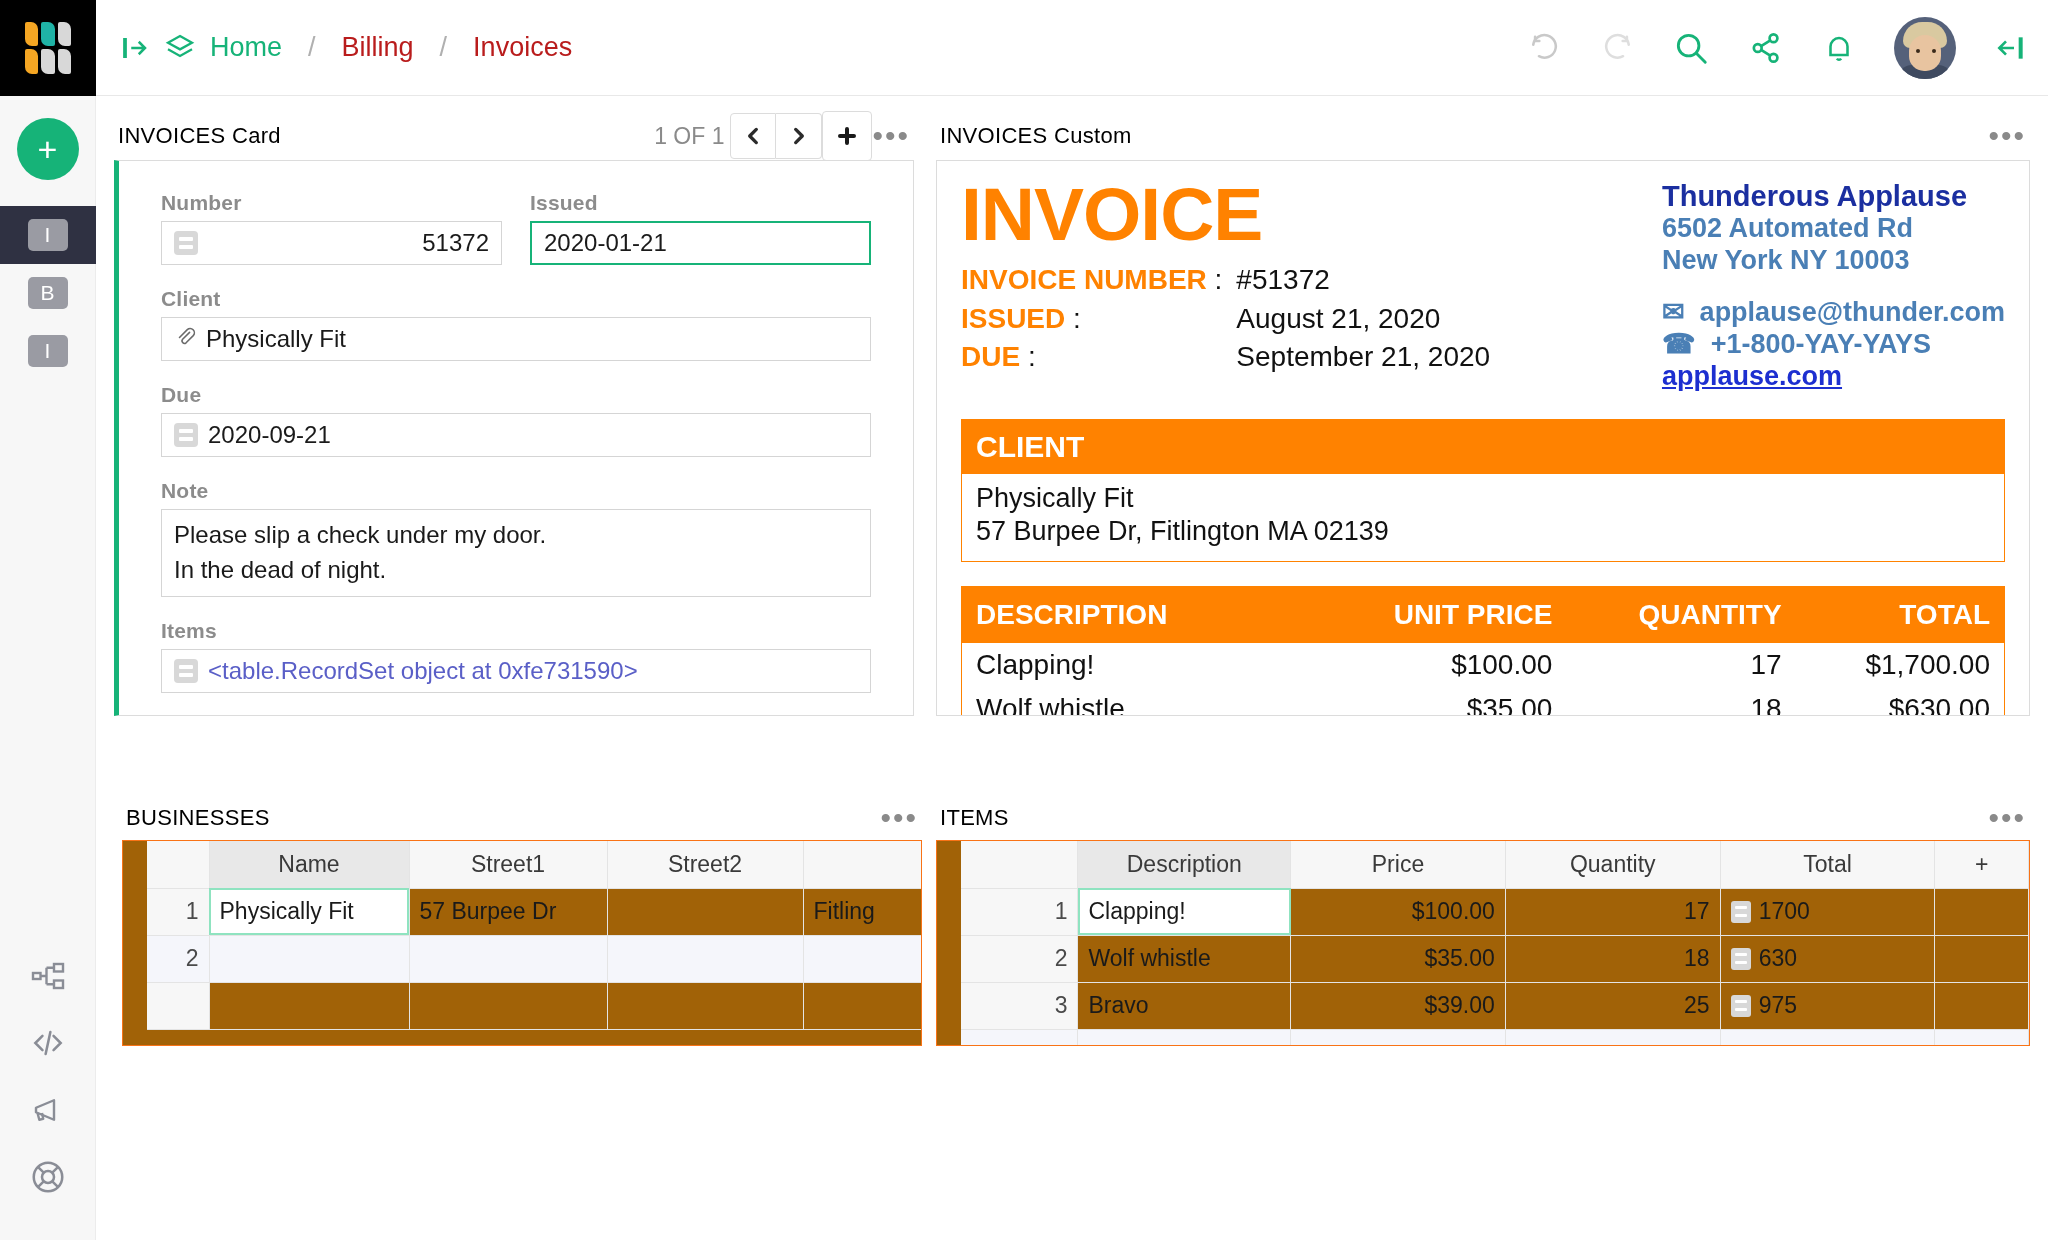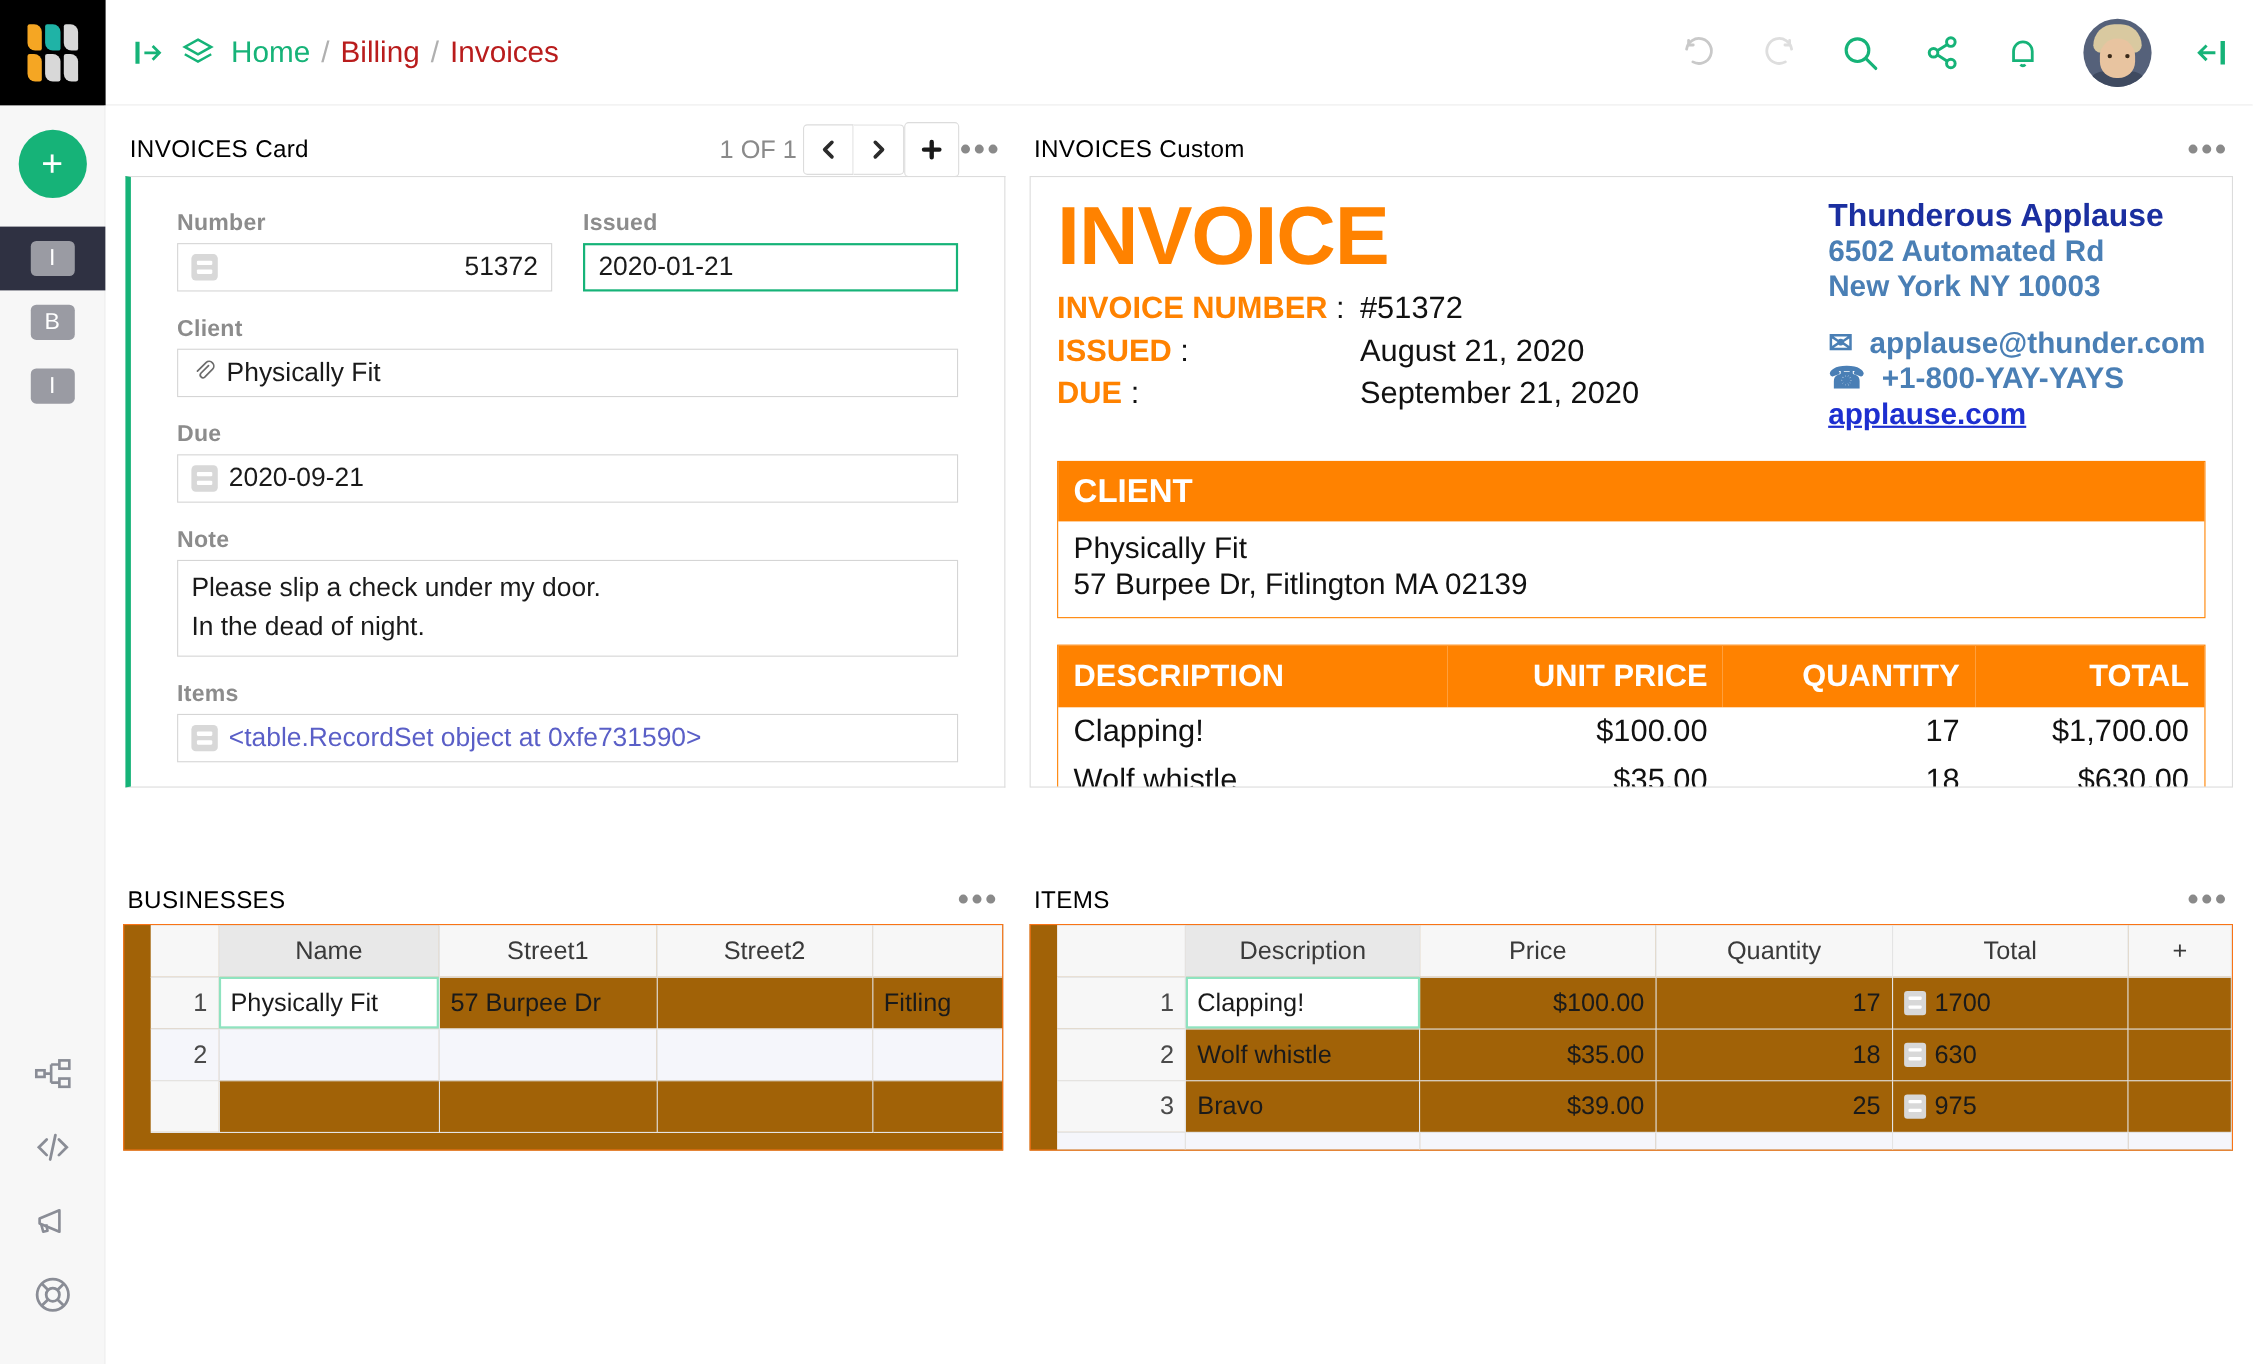--- a/index.html
+++ b/index.html
@@ -28,21 +28,21 @@
     display: grid; grid-template-columns: repeat(3, 1fr); grid-template-rows: repeat(2, 1fr);
     gap: 3px;
   }
   .logo-grid i { display:block; border-radius: 2px 7px 2px 7px; }
 
   .topbar-left { display: flex; align-items: center; padding-left: 24px; gap: 14px; }
   .icon-btn {
     display: inline-flex; align-items: center; justify-content: center;
     background: none; border: none; cursor: pointer; padding: 0;
   }
-  .breadcrumb { display: flex; align-items: center; gap: 10px; font-size: 27px; }
+  .breadcrumb { display: flex; align-items: center; gap: 26px; font-size: 27px; }
   .bc-home { color: #16b378; font-weight: 400; }
   .bc-sep { color: #b0b0b0; }
   .bc-item { color: #b91c1c; }
 
   .topbar-right {
     margin-left: auto; display: flex; align-items: center; gap: 38px; padding-right: 22px;
   }
   .avatar {
     width: 62px; height: 62px; border-radius: 50%; overflow: hidden;
     background: #55617a; position: relative; flex: none;
@@ -498,21 +498,21 @@
                 <td class="r">18</td>
                 <td class="r">$630.00</td>
               </tr>
 
             </tbody>
           </table>
         </div>
       </div>
     </div>
 
-    <div class="grid-widget" style="left:16px; top:700px; width:800px;">
+    <div class="grid-widget" style="left:26px; top:700px; width:800px;">
       <div class="gw-head">
         <span class="widget-title">BUSINESSES</span>
         <span class="dots">•••</span>
       </div>
       <div class="gtable" style="height:206px">
         <table>
           <colgroup>
               <col style="width:62px">
               <col style="width:200px">
               <col style="width:198px">

